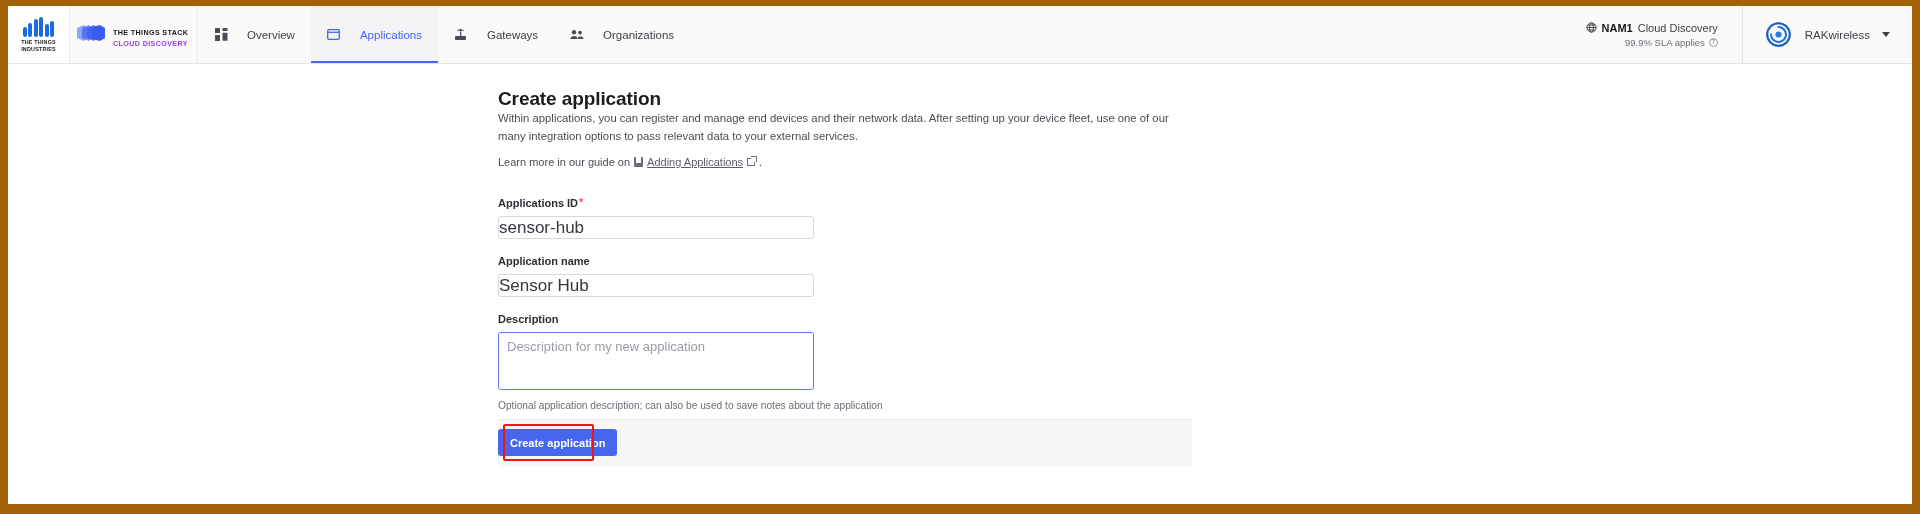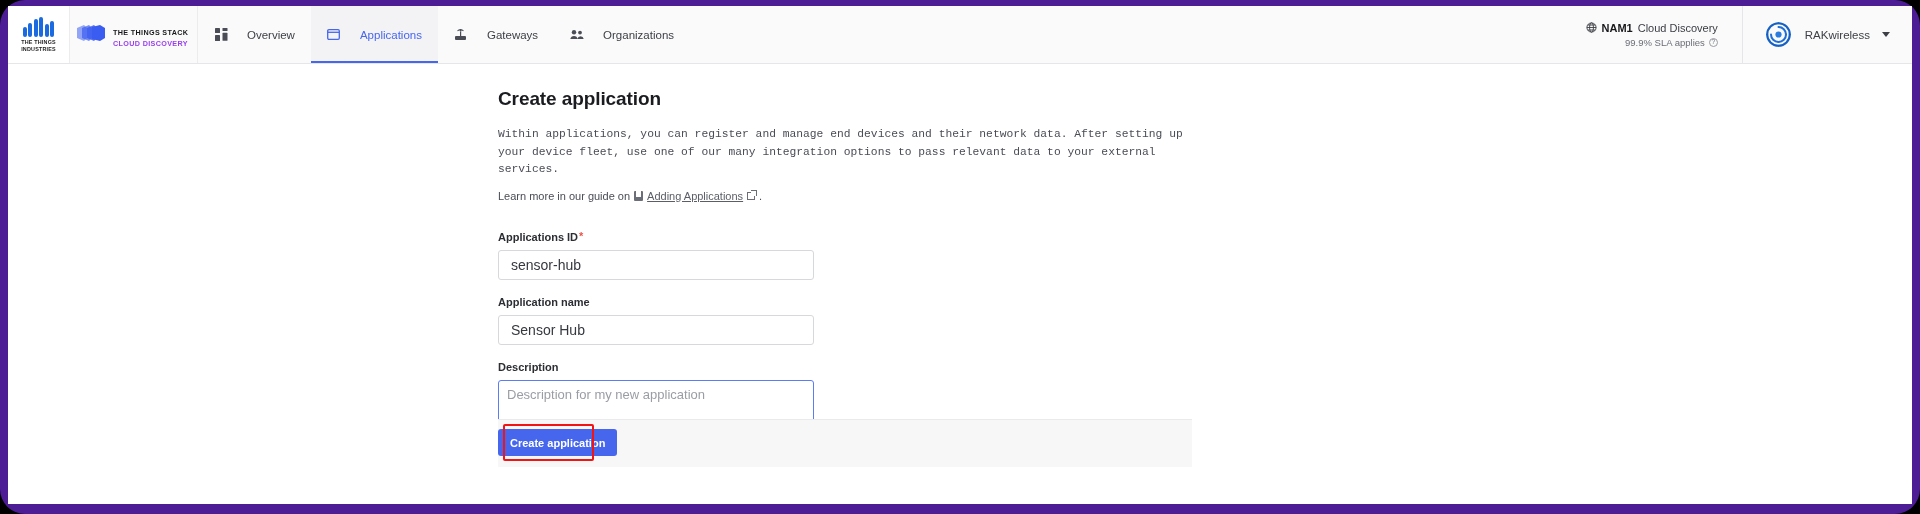--- a/index.html
+++ b/index.html
@@ -15,22 +15,21 @@
     font-family: "Liberation Sans", sans-serif;
     -webkit-font-smoothing: antialiased;
   }
 
   
   #screen {
     position: absolute;
     left: 0; top: 0;
     width: 1920px;
     height: 514px;
-    background: #4c1d95;
-    border-radius: 25px;
+    background: #a16207;
   }
 
   #page {
     position: absolute;
     left: 8px;
     top: 6px;
     width: 1904px;
     height: 498px;
     background: #ffffff;
     overflow: hidden;
@@ -238,26 +237,24 @@
   }
 
   #page-title {
     font-size: 19px;
     font-weight: 700;
     color: #1b1c20;
     letter-spacing: -0.1px;
   }
 
   #intro {
-    margin-top: 16px;
     font-size: 11.3px;
     line-height: 17.5px;
     color: #4a4d55;
     max-width: 694px;
-    font-family: Liberation Mono, monospace;
   }
 
   #learnmore {
     margin-top: 9px;
     font-size: 11px;
     line-height: 16px;
     color: #4a4d55;
     display: flex;
     align-items: center;
     gap: 4px;
@@ -308,28 +305,28 @@
     color: #2c2e34;
     margin-bottom: 7px;
     display: flex;
     align-items: flex-start;
     gap: 1px;
   }
   .req { color: #e8554a; font-size: 11px; line-height: 10px; }
 
   .text-input {
     width: 316px;
-    height: 30px;
+    height: 23px;
     border: 1px solid #d6d8dc;
     border-radius: 3px;
     background: #ffffff;
     font-family: "Liberation Sans", sans-serif;
-    font-size: 14px;
+    font-size: 17px;
     color: #35383e;
-    padding: 0 12px;
+    padding: 0 0;
     outline: none;
   }
   .text-input::placeholder { color: #9a9da4; }
 
   .field + .field { margin-top: 16px; }
 
   #desc-area {
     width: 316px;
     height: 58px;
     border: 1.5px solid #5b7cf5;

